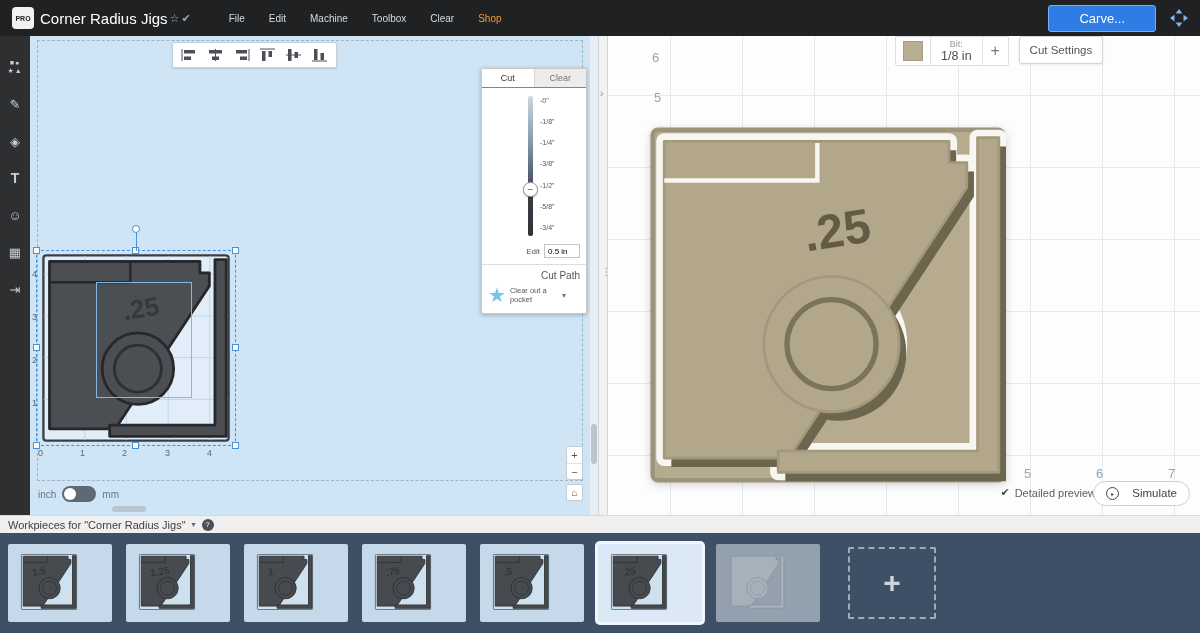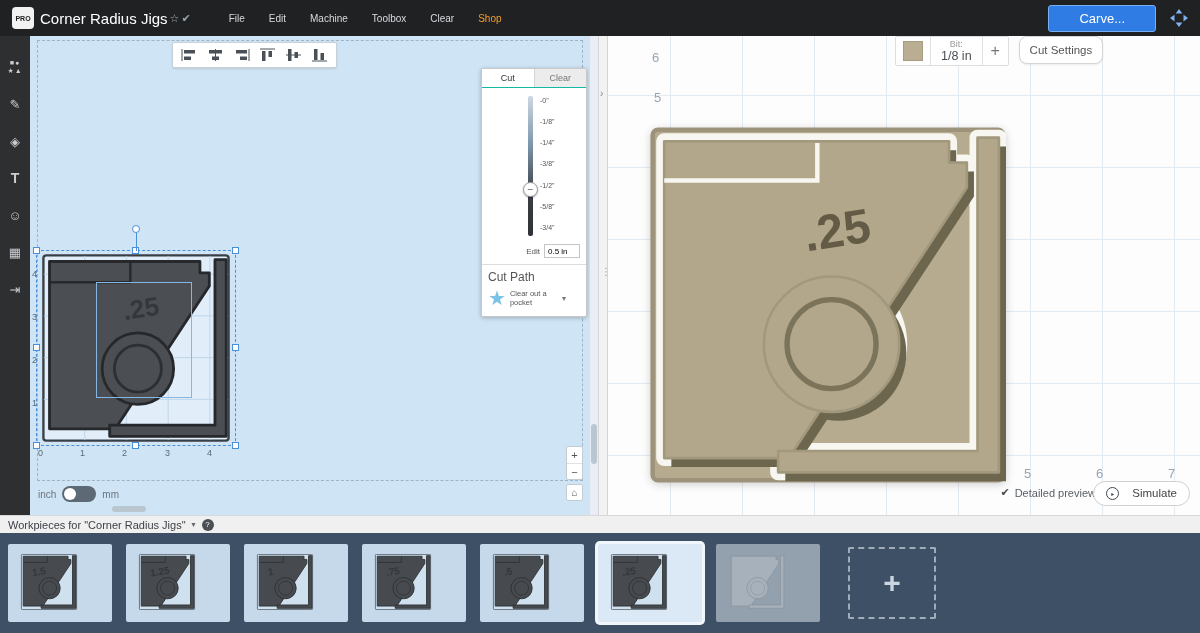--- a/index.html
+++ b/index.html
@@ -71,21 +71,21 @@
   .cut-tab.active{background:#fff;color:#333}
   .slider-zone{position:relative;height:150px;margin-top:4px}
   .slider-track{position:absolute;left:46px;top:4px;width:5px;height:140px;border-radius:2px;
       background:linear-gradient(180deg,#cdd8e2 0,#7d96ab 35%,#3a3f45 70%,#2e3236 100%)}
   .tick{position:absolute;left:58px;font-size:7px;color:#555}
   .slider-handle{position:absolute;left:41px;top:90px;width:15px;height:15px;border-radius:50%;background:#fff;border:1px solid #999;
       box-shadow:0 1px 2px rgba(0,0,0,.3);font-size:10px;color:#555;text-align:center;line-height:13px;cursor:pointer}
   .depth-row{display:flex;align-items:center;justify-content:flex-end;gap:4px;font-size:8px;color:#555;padding:2px 6px 6px}
   .depth-input{width:36px;height:14px;font-size:8px;border:1px solid #c5c5c5;padding:0 3px;font-family:"Liberation Sans",sans-serif}
   .cp{border-top:1px solid #ddd;padding:5px 6px 8px}
-  .cp-title{font-size:12px;color:#555;text-align:left;margin-bottom:4px}
+  .cp-title{font-size:10px;color:#555;text-align:right;margin-bottom:4px}
   .cp-row{display:flex;align-items:center;gap:4px}
   .cp-star{font-size:20px;color:#7cc3e8;line-height:20px}
   .cp-text{font-size:7.5px;color:#555;width:48px;line-height:9px}
   .cp-caret{font-size:8px;color:#777}
 
   
   .splitter{width:18px;display:flex;flex:0 0 auto}
   .vscroll{width:8px;background:#e8eef3;position:relative}
   .vthumb{position:absolute;left:1px;top:388px;width:6px;height:40px;background:#b9c6d0;border-radius:3px}
   .divider{width:10px;background:#f2f2f2;border-left:1px solid #d5d5d5;border-right:1px solid #d5d5d5;position:relative}
@@ -100,21 +100,21 @@
 
   .mat-bar{position:absolute;top:0;left:287px;display:flex;align-items:flex-start;gap:10px}
   .mat-card{display:flex;align-items:center;background:#fff;border:1px solid #ddd;border-radius:2px;height:30px}
   .swatch{width:20px;height:20px;background:#b9ad92;border:1px solid #a79c82;margin:0 7px}
   .mat-col{display:flex;flex-direction:column;justify-content:center;padding-right:10px}
   .mat-name{font-size:9px;color:#999;line-height:10px}
   .mat-dims{font-size:12.5px;color:#4a4f54;line-height:14px}
   .bit-col{display:flex;flex-direction:column;align-items:center;justify-content:center;border-left:1px solid #e2e2e2;padding:0 10px;height:100%}
   .plus-cell{border-left:1px solid #e2e2e2;width:26px;height:100%;display:flex;align-items:center;justify-content:center;
              font-size:16px;color:#777;cursor:pointer}
-  .cutset-btn{background:#fff;border:1px solid #d5d5d5;border-radius:8px;font-size:11.5px;color:#555;padding:6px 10px;
+  .cutset-btn{background:#fff;border:1px solid #d5d5d5;border-radius:3px;font-size:11.5px;color:#555;padding:6px 10px;
               height:28px;cursor:pointer;box-shadow:0 1px 2px rgba(0,0,0,.08)}
 
   .preview-jig{position:absolute;left:42px;top:91px;width:356px;height:356px;filter:drop-shadow(0 2px 4px rgba(0,0,0,.18));
       --sheet-fill:#b6ab8f;--sheet-stroke:#9d937a;--grid:transparent;
       --groove:#f8f6f0;--shadow:#6d664e;--part-fill:#b2a78a;--part-stroke:#a2987d;--ps-w:1.5;
       --ring:#6d664e;--cutline:#f8f6f0}
   .engrave-preview{position:absolute;left:229px;top:194px;transform:translate(-50%,-50%) rotate(-9deg);
       font-size:48px;font-weight:bold;color:rgba(85,77,58,.85);pointer-events:none}
 
   .detailed{position:absolute;right:104px;bottom:16px;font-size:11px;color:#5a6166;display:flex;gap:5px;align-items:center;cursor:pointer}

